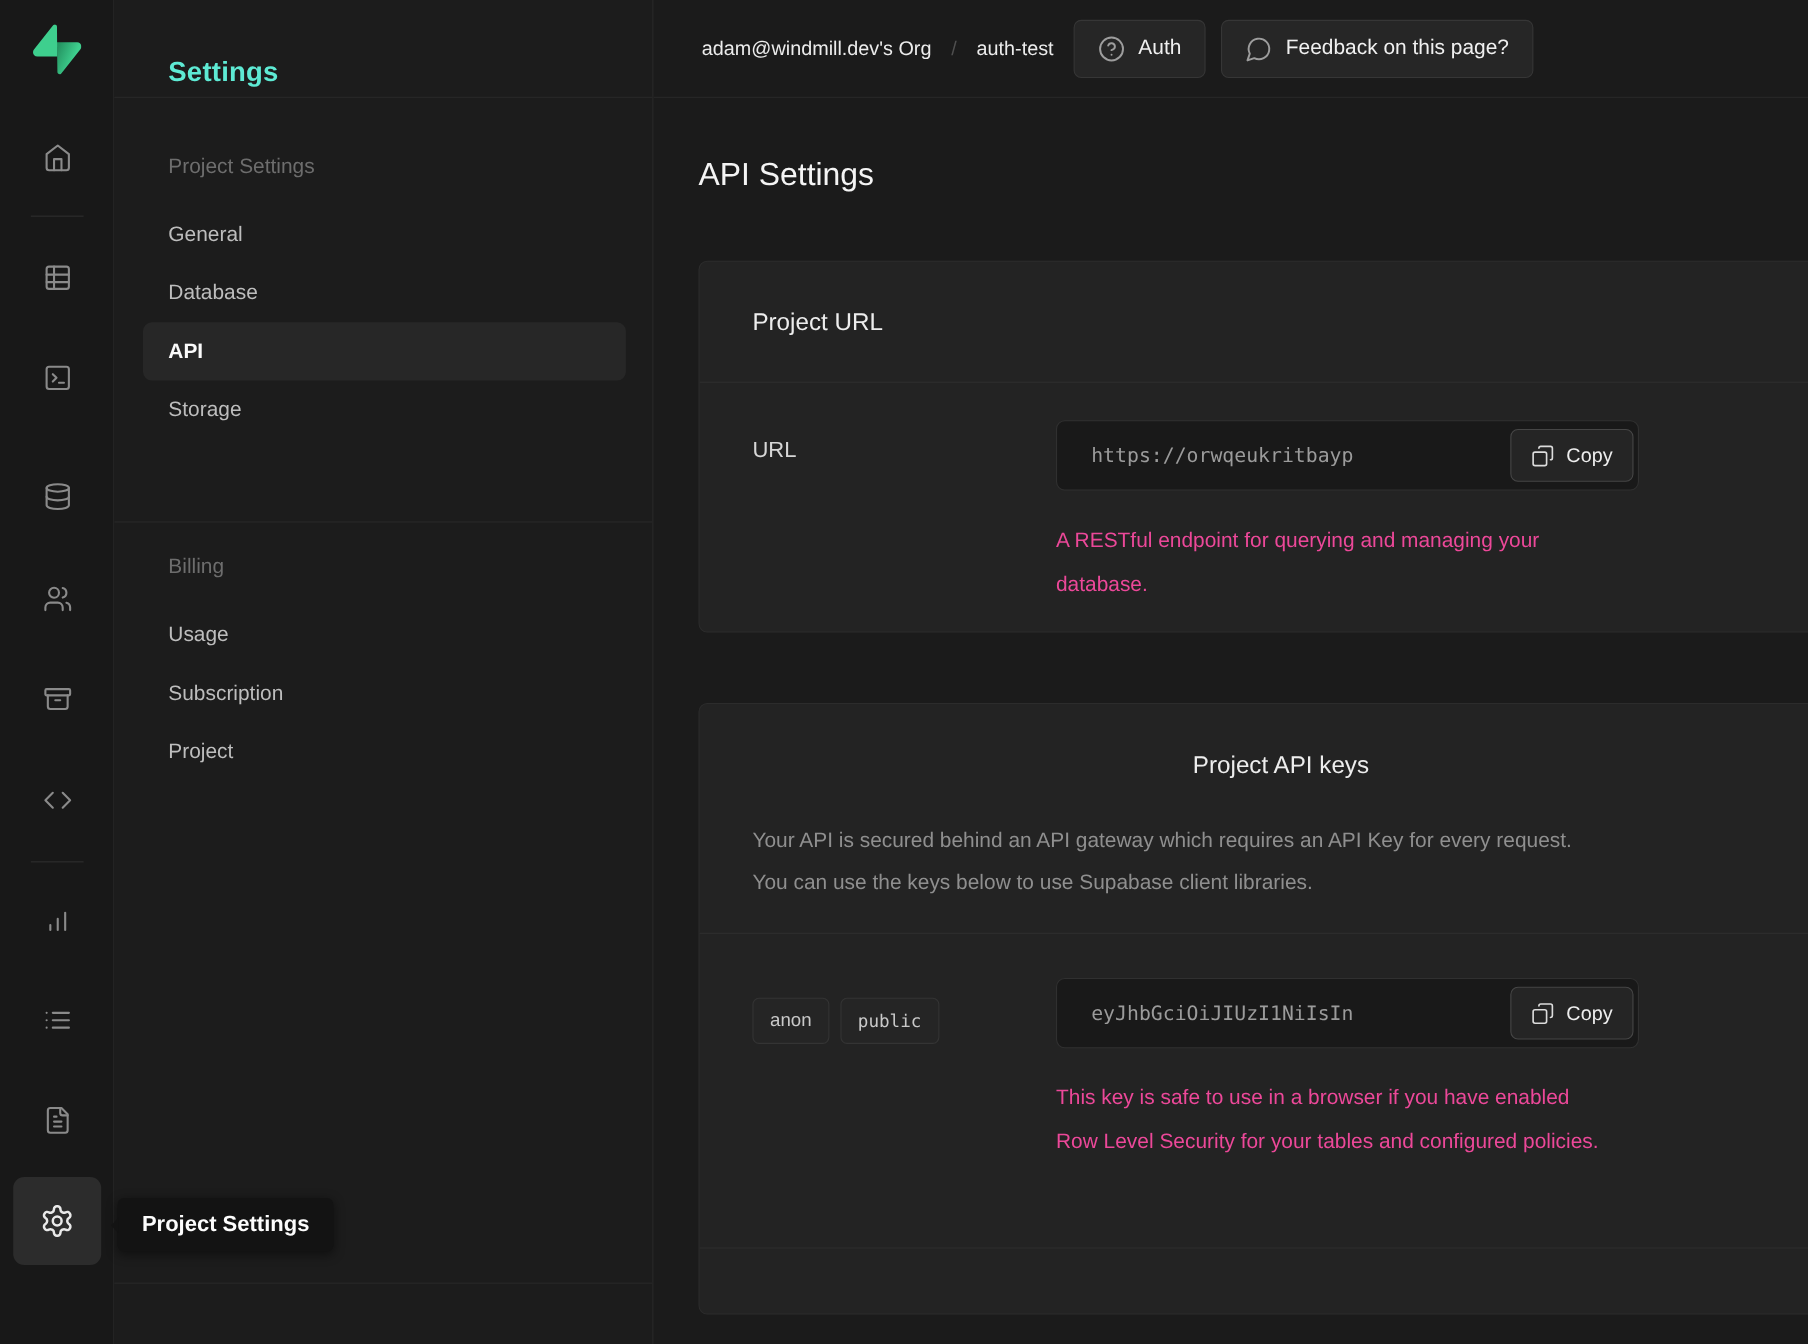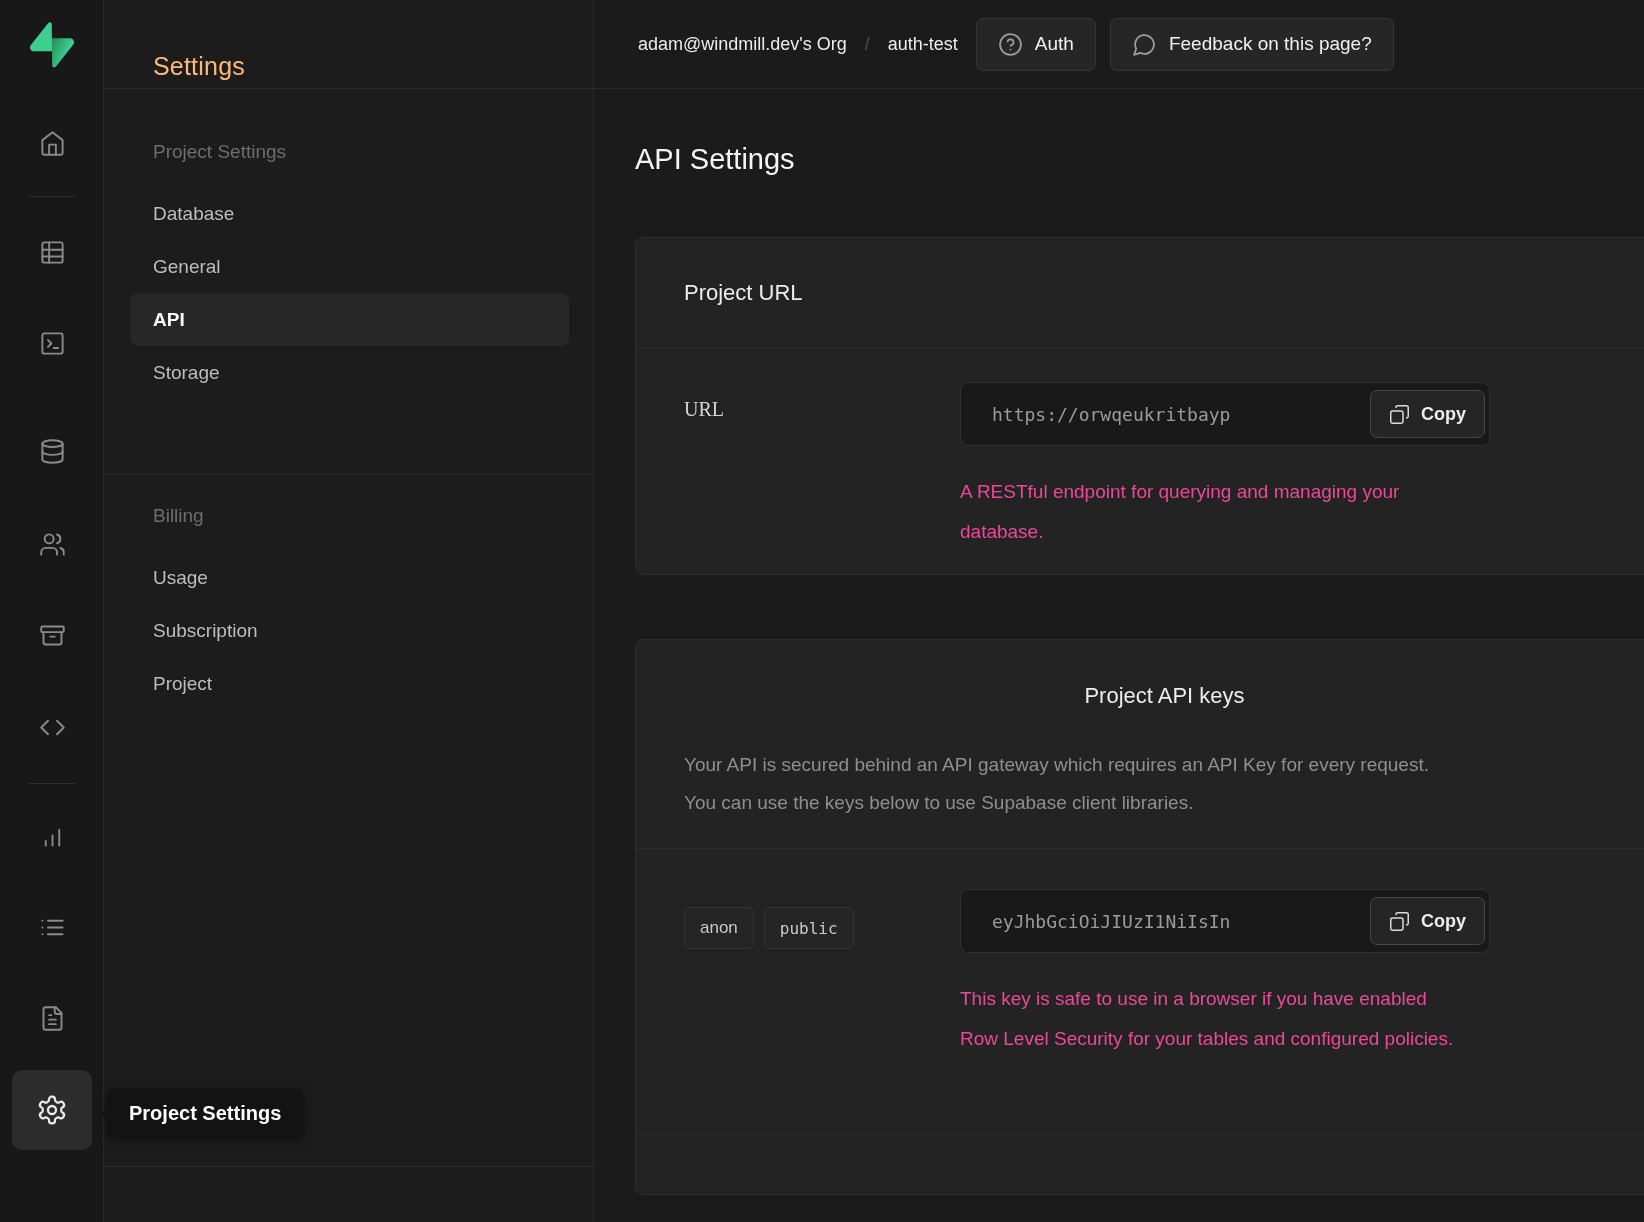--- a/index.html
+++ b/index.html
@@ -51,21 +51,21 @@
     background: #1c1c1c;
     border-right: 1px solid #292929;
     height: 100%;
   }
   .panel-header {
     height: 89px;
     border-bottom: 1px solid #292929;
     display: flex; align-items: center;
     padding-left: 49px;
   }
-  .panel-title { font-size: 25px; font-weight: 400; color: #fdba74; letter-spacing: .2px; margin-top: 44px; }
+  .panel-title { font-size: 25px; font-weight: 700; color: #5eead4; letter-spacing: .2px; margin-top: 44px; }
   .nav-section { padding: 50px 24px 0 26px; }
   .nav-section.second { padding-top: 28px; }
   .nav-label {
     padding-left: 23px; margin-bottom: 22px;
     font-size: 19px; color: #6d6d6d;
     height: 26px; line-height: 26px;
   }
   .nav-item {
     height: 53px;
     display: flex; align-items: center;
@@ -138,21 +138,21 @@
     border-bottom: 1px solid #2e2e2e;
   }
   .card-title { font-size: 22px; color: #ededed; font-weight: 400; }
   .card2-head { padding: 42px 48px 26px; border-bottom: 1px solid #2e2e2e; }
   .card2-head .card-title { line-height: 28px; text-align: center; }
   .card-desc { margin-top: 36px; font-size: 19px; line-height: 38px; color: #8f8f8f; max-width: 800px; }
 
   .field-row { display: flex; padding: 34px 48px 22px; }
   .key-row { display: flex; padding: 40px 48px 75px; }
   .field-label-col { width: 276px; flex: 0 0 276px; padding-top: 16px; }
-  .field-label { font-size: 20px; color: #d6d6d6; font-family: Liberation Serif, serif; }
+  .field-label { font-size: 20px; color: #d6d6d6; }
   .field-value-col { width: 530px; flex: 0 0 530px; }
 
   .badge-group { display: flex; gap: 10px; padding-top: 2px; }
   .badge {
     display: inline-flex; align-items: center;
     height: 42px; padding: 0 15px;
     background: #252525; border: 1px solid #343434; border-radius: 6px;
     font-size: 17px; color: #c9c9c9;
   }
   .badge.mono { font-family: "DejaVu Sans Mono", "Liberation Mono", monospace; font-size: 16px; }
@@ -172,21 +172,20 @@
   .copy-btn {
     position: absolute; right: 5px; top: 8px;
     height: 48px;
     display: inline-flex; align-items: center; gap: 11px;
     padding: 0 18px;
     background: #252525;
     border: 1px solid #464646;
     border-radius: 7px;
     font-size: 18px; color: #ededed;
     cursor: pointer;
-    font-weight: bold;
   }
   .copy-btn svg { width: 21px; height: 21px; stroke: #dcdcdc; fill: none; stroke-width: 1.7; stroke-linecap: round; stroke-linejoin: round; }
 
   .value-desc { margin-top: 26px; font-size: 19px; line-height: 40px; color: #ec4899; }
   .value-desc.url { max-width: 460px; }
   .value-desc.key { max-width: 500px; }
 
   .card2-footer { border-top: 1px solid #2e2e2e; height: 60px; }
 </style>
 </head>
@@ -291,22 +290,22 @@
   </div>
 </nav>
 
 <aside class="panel">
   <div class="panel-header">
     <div class="panel-title">Settings</div>
   </div>
 
   <div class="nav-section">
     <div class="nav-label">Project Settings</div>
+    <div class="nav-item">General</div>
     <div class="nav-item">Database</div>
-    <div class="nav-item">General</div>
     <div class="nav-item active">API</div>
     <div class="nav-item">Storage</div>
   </div>
 
   <div class="section-divider"></div>
 
   <div class="nav-section second">
     <div class="nav-label">Billing</div>
     <div class="nav-item">Usage</div>
     <div class="nav-item">Subscription</div>

